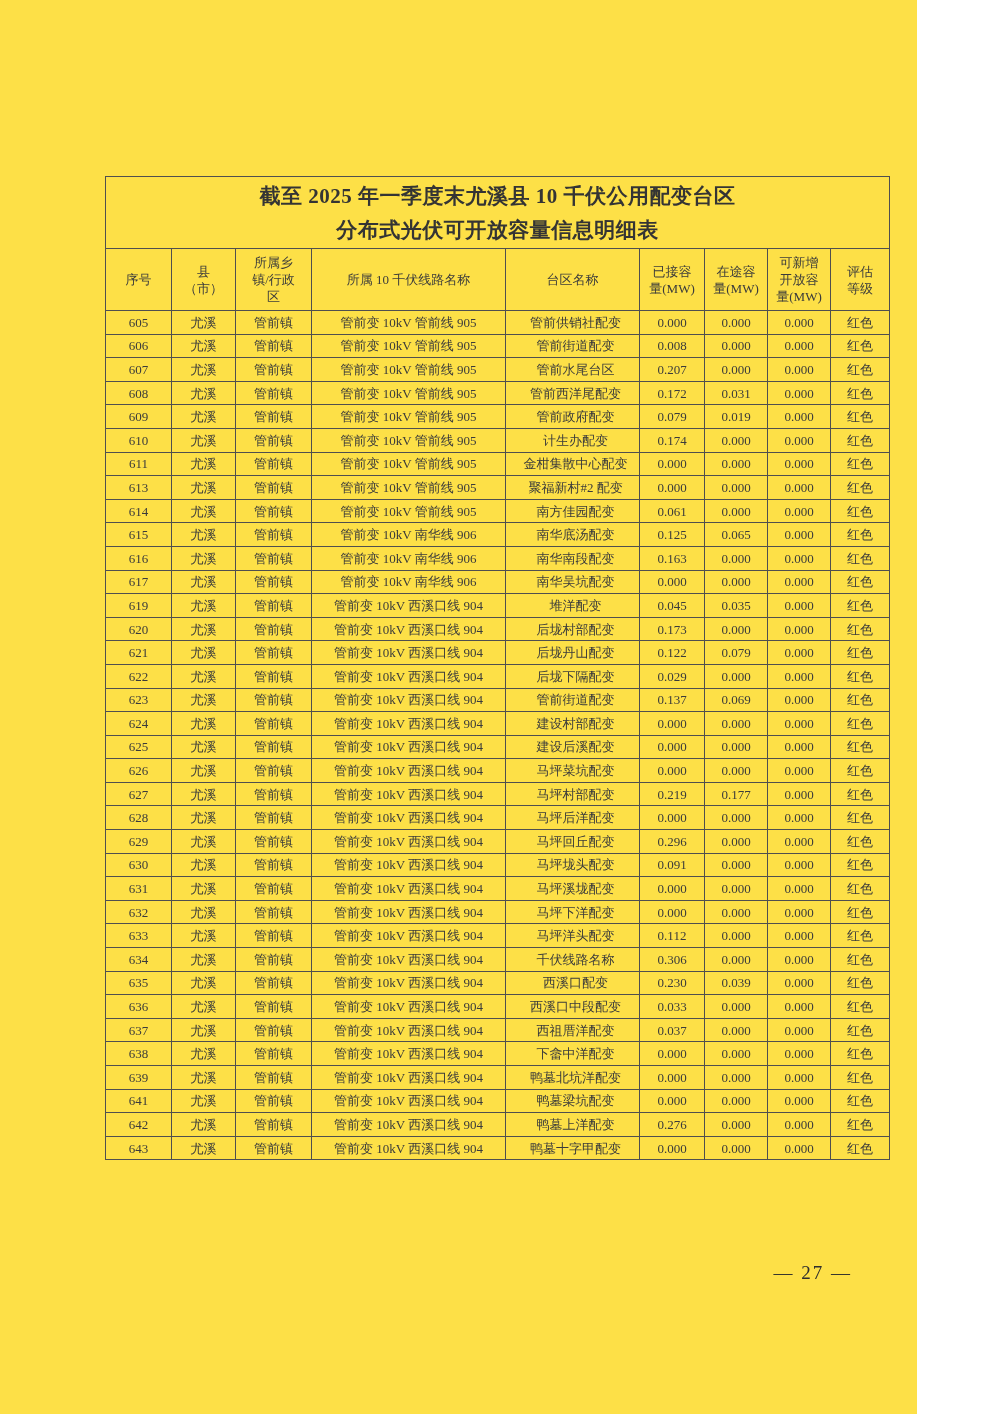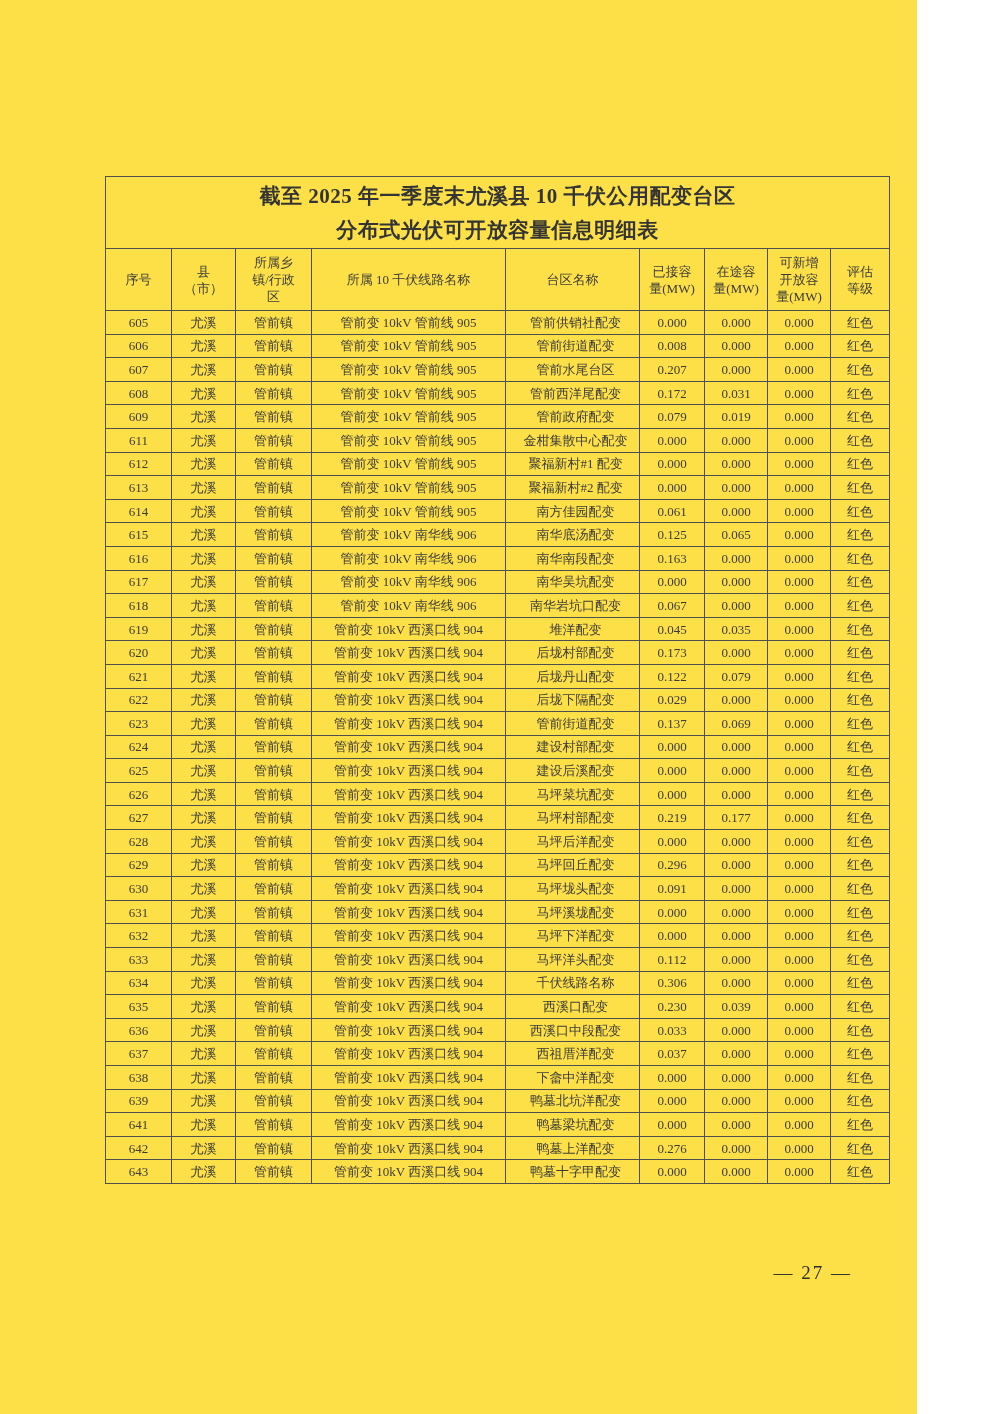--- a/index.html
+++ b/index.html
@@ -166,36 +166,36 @@
           <td class="col-1">尤溪</td>
           <td class="col-2">管前镇</td>
           <td class="col-3">管前变 10kV 管前线 905</td>
           <td class="col-4">管前政府配变</td>
           <td class="col-5">0.079</td>
           <td class="col-6">0.019</td>
           <td class="col-7">0.000</td>
           <td class="col-8">红色</td>
         </tr>
         <tr>
+          <td class="col-0">610</td>
+          <td class="col-1">尤溪</td>
+          <td class="col-2">管前镇</td>
+          <td class="col-3">管前变 10kV 管前线 905</td>
+          <td class="col-4">计生办配变</td>
+          <td class="col-5">0.174</td>
+          <td class="col-6">0.000</td>
+          <td class="col-7">0.000</td>
+          <td class="col-8">红色</td>
+        </tr>
+        <tr>
           <td class="col-0">611</td>
           <td class="col-1">尤溪</td>
           <td class="col-2">管前镇</td>
           <td class="col-3">管前变 10kV 管前线 905</td>
           <td class="col-4">金柑集散中心配变</td>
-          <td class="col-5">0.000</td>
-          <td class="col-6">0.000</td>
-          <td class="col-7">0.000</td>
-          <td class="col-8">红色</td>
-        </tr>
-        <tr>
-          <td class="col-0">612</td>
-          <td class="col-1">尤溪</td>
-          <td class="col-2">管前镇</td>
-          <td class="col-3">管前变 10kV 管前线 905</td>
-          <td class="col-4">聚福新村#1 配变</td>
           <td class="col-5">0.000</td>
           <td class="col-6">0.000</td>
           <td class="col-7">0.000</td>
           <td class="col-8">红色</td>
         </tr>
         <tr>
           <td class="col-0">613</td>
           <td class="col-1">尤溪</td>
           <td class="col-2">管前镇</td>
           <td class="col-3">管前变 10kV 管前线 905</td>
@@ -238,31 +238,20 @@
           <td class="col-7">0.000</td>
           <td class="col-8">红色</td>
         </tr>
         <tr>
           <td class="col-0">617</td>
           <td class="col-1">尤溪</td>
           <td class="col-2">管前镇</td>
           <td class="col-3">管前变 10kV 南华线 906</td>
           <td class="col-4">南华吴坑配变</td>
           <td class="col-5">0.000</td>
-          <td class="col-6">0.000</td>
-          <td class="col-7">0.000</td>
-          <td class="col-8">红色</td>
-        </tr>
-        <tr>
-          <td class="col-0">618</td>
-          <td class="col-1">尤溪</td>
-          <td class="col-2">管前镇</td>
-          <td class="col-3">管前变 10kV 南华线 906</td>
-          <td class="col-4">南华岩坑口配变</td>
-          <td class="col-5">0.067</td>
           <td class="col-6">0.000</td>
           <td class="col-7">0.000</td>
           <td class="col-8">红色</td>
         </tr>
         <tr>
           <td class="col-0">619</td>
           <td class="col-1">尤溪</td>
           <td class="col-2">管前镇</td>
           <td class="col-3">管前变 10kV 西溪口线 904</td>
           <td class="col-4">堆洋配变</td>

